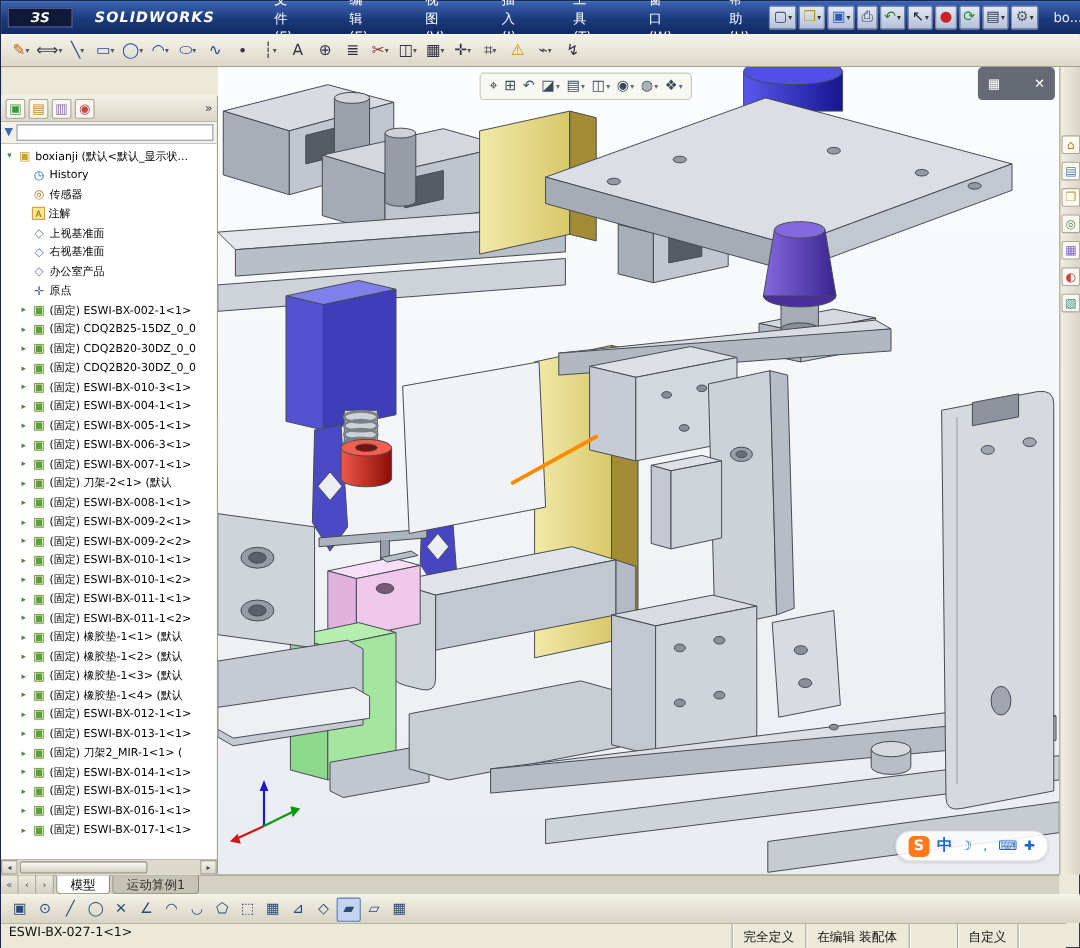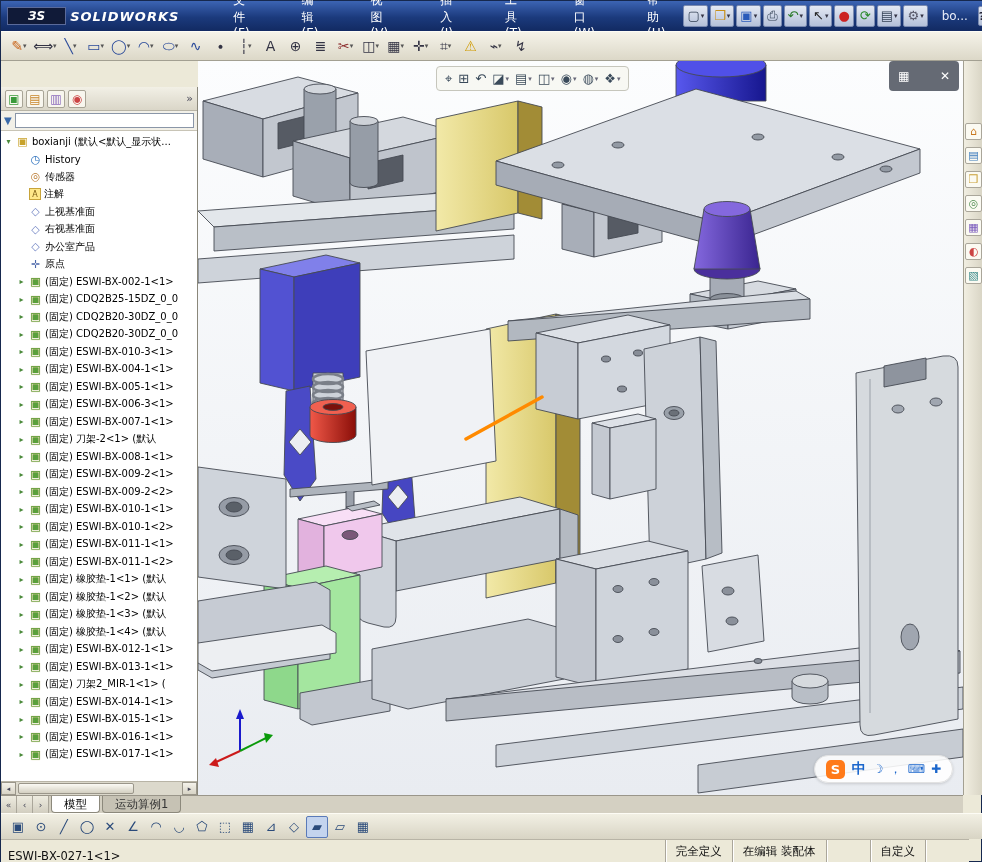--- a/index.html
+++ b/index.html
@@ -5,21 +5,21 @@
   * { box-sizing: border-box; margin: 0; padding: 0; }
   html,body { width: 982px; height: 862px; overflow: hidden; }
   body { font-family: "DejaVu Sans", "Liberation Sans", sans-serif; font-size: 11px; background:#ece9d8; position:relative; }
   .window { position:absolute; inset:0; border:1px solid #16284e; }
 
   
   .titlebar { position:absolute; left:0; top:0; width:982px; height:30px;
     background:linear-gradient(#3c64b4,#1b3a7c 55%,#122a62); display:flex; align-items:center; color:#fff; }
   .logo { display:flex; align-items:center; gap:4px; padding:0 10px 0 6px; font-weight:bold; }
   .logo-mark { background:#101a38; border:1px solid #5a6a9a; padding:1px 20px; font-size:12px; font-style:italic; }
-  .logo-text { font-size:13px; letter-spacing:1px; font-style:italic; }
+  .logo-text { font-size:13px; letter-spacing:1px; font-style:italic;margin-left:16px; }
   .menubar { display:flex; }
   .menu-item { padding:0 8px; font-size:12px; color:#fff; cursor:default;margin-left:36px; }
   .tb1 { margin-left:10px; display:flex; gap:2px; align-items:center; }
   .tb1-btn { display:inline-flex; align-items:center; height:22px; padding:0 3px; border:1px solid #7a8ab0;
     border-radius:2px; background:linear-gradient(#e4e9f4,#b4c0d8); }
   .tb1-btn .g { font-size:13px; line-height:20px; }
   .tb1-btn .dd { font-size:7px; color:#334; margin-left:1px; }
   .doc-label { margin-left:14px; font-size:12px; color:#e8ecf8; }
   .help-btn { margin-left:10px; width:20px; height:20px; text-align:center; line-height:20px;
     background:linear-gradient(#e4e9f4,#b4c0d8); color:#223; border:1px solid #7a8ab0; border-radius:2px; font-weight:bold; }
@@ -117,21 +117,21 @@
   
   .bottombar { position:absolute; left:0; top:812px; width:982px; height:26px;
     background:linear-gradient(#f2f0e4,#d8d4c4); border-top:1px solid #fdfcf5; display:flex; align-items:center;
     padding-left:6px; gap:1px; }
   .bb-btn { min-width:22px; height:22px; display:inline-flex; align-items:center; justify-content:center;
     color:#2a4a7a; border:1px solid transparent; border-radius:2px; font-size:13px; }
   .bb-btn.active { background:#c4d4ee; border:1px solid #5a7ab8; }
 
   
   .statusbar { position:absolute; left:0; top:838px; width:968px; height:24px; background:#ece9d8;
-    border-top:1px solid #b8b4a6; display:flex; align-items:flex-end; font-size:11.5px; color:#111; }
+    border-top:1px solid #b8b4a6; display:flex; align-items:flex-start; font-size:11.5px; color:#111; }
   .sb-left { flex:1; padding:0 7px; }
   .sb-seg { border-left:1px solid #aaa69a; box-shadow:inset 1px 0 0 #fff; height:100%;
     display:flex; align-items:center; padding:0 10px; white-space:nowrap; }
   .sb-seg.small { min-width:44px; }
 </style>
 </head>
 <body>
 
 <div class="window">
 

